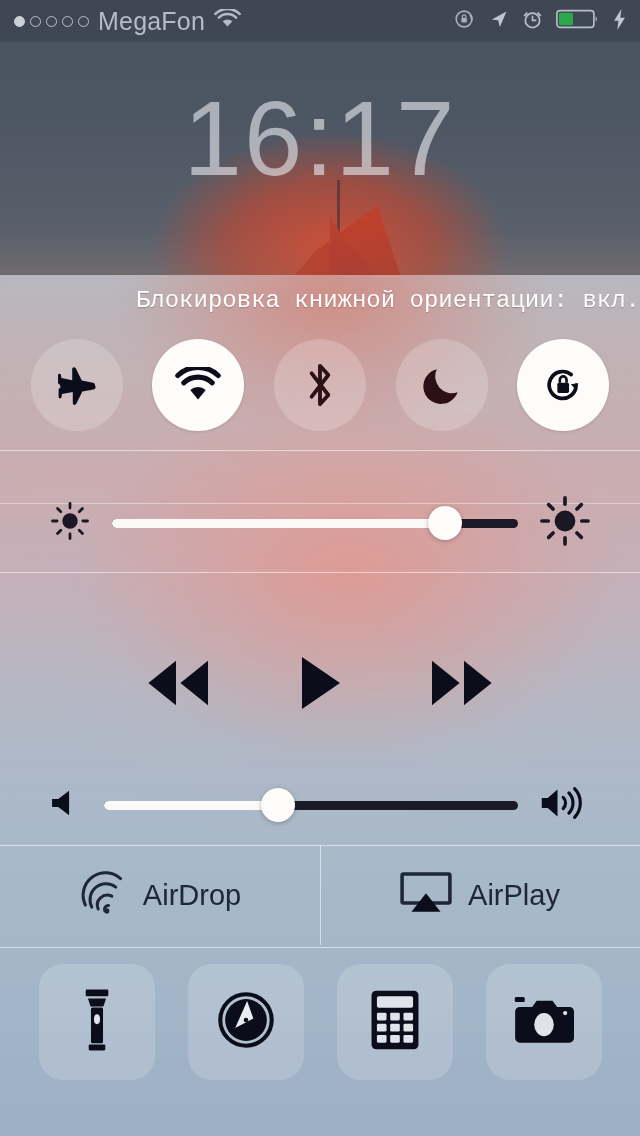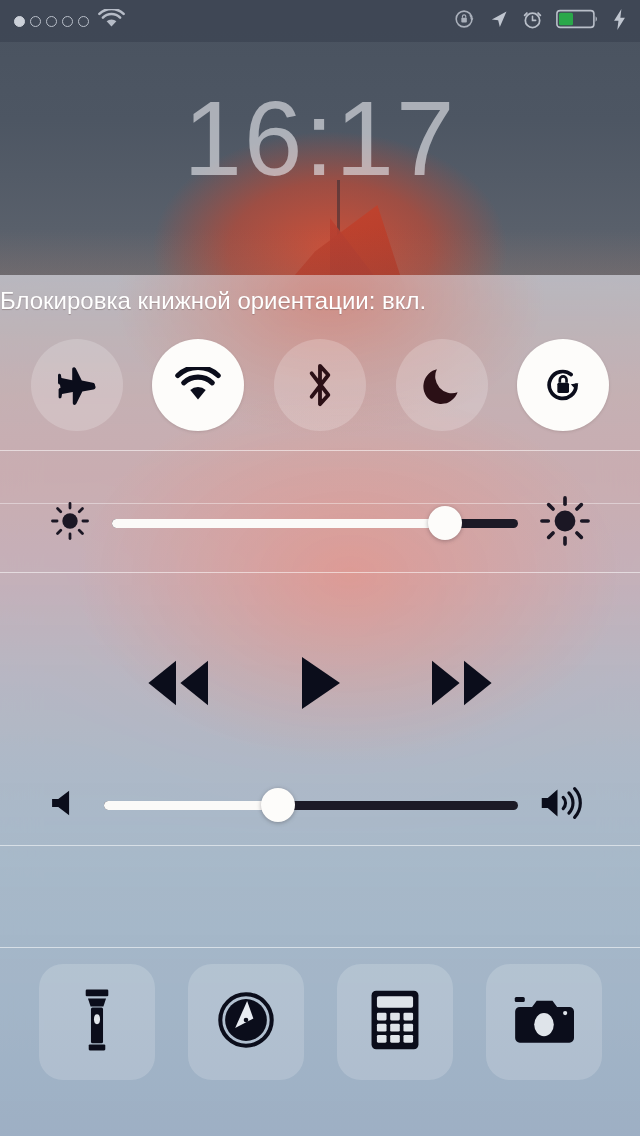--- a/index.html
+++ b/index.html
@@ -149,25 +149,26 @@
     left: 0; right: 0;
     height: 1px;
     background: rgba(255,255,255,0.55);
   }
   .cc-divider.soft { background: rgba(255,255,255,0.40); }
 
   
   #orientation-notice {
     position: absolute;
     top: 12px; left: 0; right: 0;
-    text-align: left;
+    text-align: right;
     font-size: 24px;
     color: #ffffff;
     text-shadow: 0 1px 1px rgba(90,70,70,0.35);
     font-weight: 400;
+    font-family: Liberation Mono, monospace;
   }
 
   
   #toggle-row {
     position: absolute;
     top: 62px; left: 0; right: 0;
     height: 96px;
     display: flex;
     justify-content: space-around;
     align-items: center;
@@ -312,20 +313,21 @@
 
   <div id="status-bar">
     <div class="sb-left">
       <div class="dots">
         <span class="dot filled"></span>
         <span class="dot"></span>
         <span class="dot"></span>
         <span class="dot"></span>
         <span class="dot"></span>
       </div>
+      <span id="carrier-name">MegaFon</span>
       <span>
         <svg width="27" height="20" viewBox="0 0 27 20">
           <path d="M13.5 17.6 L8.6 12.3 a7.3 7.3 0 0 1 9.8 0 Z" fill="#b6bcc7"></path>
           <path d="M4.9 8.6 a12.2 12.2 0 0 1 17.2 0" stroke="#b6bcc7" stroke-width="2.6" fill="none" stroke-linecap="round"></path>
           <path d="M1.4 4.9 a17.2 17.2 0 0 1 24.2 0" stroke="#b6bcc7" stroke-width="2.6" fill="none" stroke-linecap="round"></path>
         </svg>
       </span>
     </div>
     <div class="sb-right">
       <span>
@@ -502,20 +504,48 @@
             <path d="M15.8 8.3 a5.2 5.2 0 0 1 0 7.4" stroke-width="2.1"></path>
             <path d="M19.6 5.3 a9.6 9.6 0 0 1 0 13.4" stroke-width="2.1"></path>
             <path d="M23.4 2.4 a14 14 0 0 1 0 19.2" stroke-width="2.1"></path>
           </g>
         </svg>
       </span>
     </div>
 
     <div class="cc-divider" style="top:570px"></div>
 
+    <div id="share-row">
+      <div id="share-vdivider"></div>
+
+      <div class="share-cell">
+        <span>
+          <svg width="48" height="48" viewBox="0 0 30 30">
+            <g fill="none" stroke="#20263a" stroke-width="1.9" stroke-linecap="round">
+              <path d="M4 22.5 a14 14 0 0 1 22 -16.5"></path>
+              <path d="M8 23.8 a10 10 0 0 1 15 -12.5"></path>
+              <path d="M12 25 a6.2 6.2 0 0 1 8.5 -8"></path>
+              <path d="M16 26 a2.5 2.5 0 0 1 2.5 -3.2"></path>
+            </g>
+            <circle cx="17.4" cy="26.2" r="1.6" fill="#20263a"></circle>
+          </svg>
+        </span>
+        <span class="share-label">AirDrop</span>
+      </div>
+
+      <div class="share-cell">
+        <span>
+          <svg width="52" height="42" viewBox="0 0 32 26">
+            <rect x="1.2" y="1.2" width="29.6" height="18" rx="0.8" fill="none" stroke="#20263a" stroke-width="2.2"></rect>
+            <path d="M16 13.2 L25 24.6 H7 Z" fill="#0b0d1b"></path>
+          </svg>
+        </span>
+        <span class="share-label">AirPlay</span>
+      </div>
+    </div>
 
     <div class="cc-divider" style="top:672px"></div>
 
     <div id="shortcut-row">
 
       <div class="shortcut">
         <span>
           <svg width="38" height="64" viewBox="0 0 20 34">
             <rect class="ic-dark" x="4" y="0.8" width="12" height="3.6" rx="0.6"></rect>
             <path class="ic-dark" d="M5.2 5.6 h9.6 l-1.4 4.2 h-6.8 z"></path>

